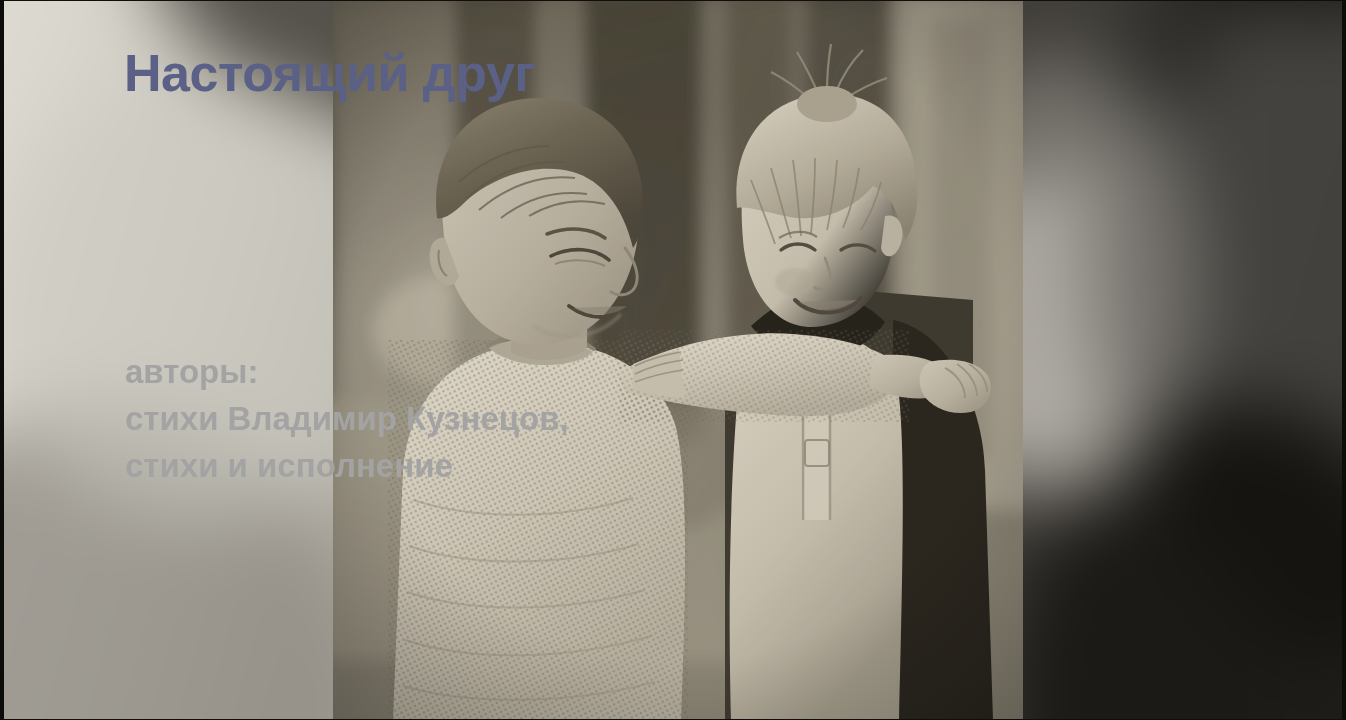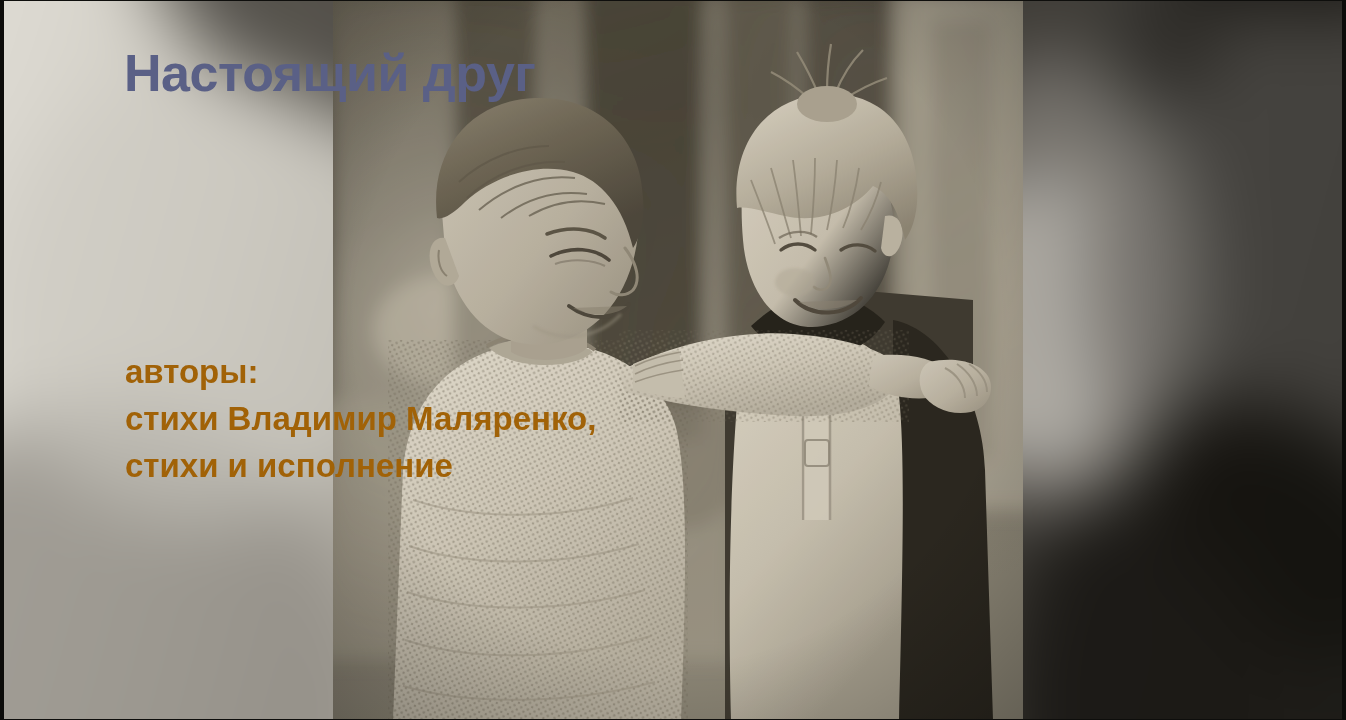--- a/index.html
+++ b/index.html
@@ -96,21 +96,21 @@
     color: #5a6086;
     white-space: nowrap;
     line-height: 1.08;
   }
   .credits {
     position: absolute;
     left: 125px;
     top: 348px;
     font-size: 33px;
     font-weight: 700;
-    color: #a16207;
+    color: #a3a3a3;
     line-height: 47px;
     white-space: nowrap;
   }
   .credits .line { display: block; }
 
   
   .frame-border {
     position: absolute;
     left: 0; top: 0;
     width: 1346px; height: 720px;
@@ -364,19 +364,19 @@
       </radialGradient>
       <rect x="0" y="0" width="690" height="720" fill="url(#vig)"></rect>
     </svg>
   </div>
 
   <div class="text-layer">
     <div class="title">Настоящий друг</div>
 
     <div class="credits">
       <span class="line">авторы:</span>
-      <span class="line">стихи Владимир Маляренко,</span>
+      <span class="line">стихи Владимир Кузнецов,</span>
       <span class="line">стихи и исполнение</span>
     </div>
   </div>
 
   <div class="frame-border"></div>
 </div>
 
 </body></html>

